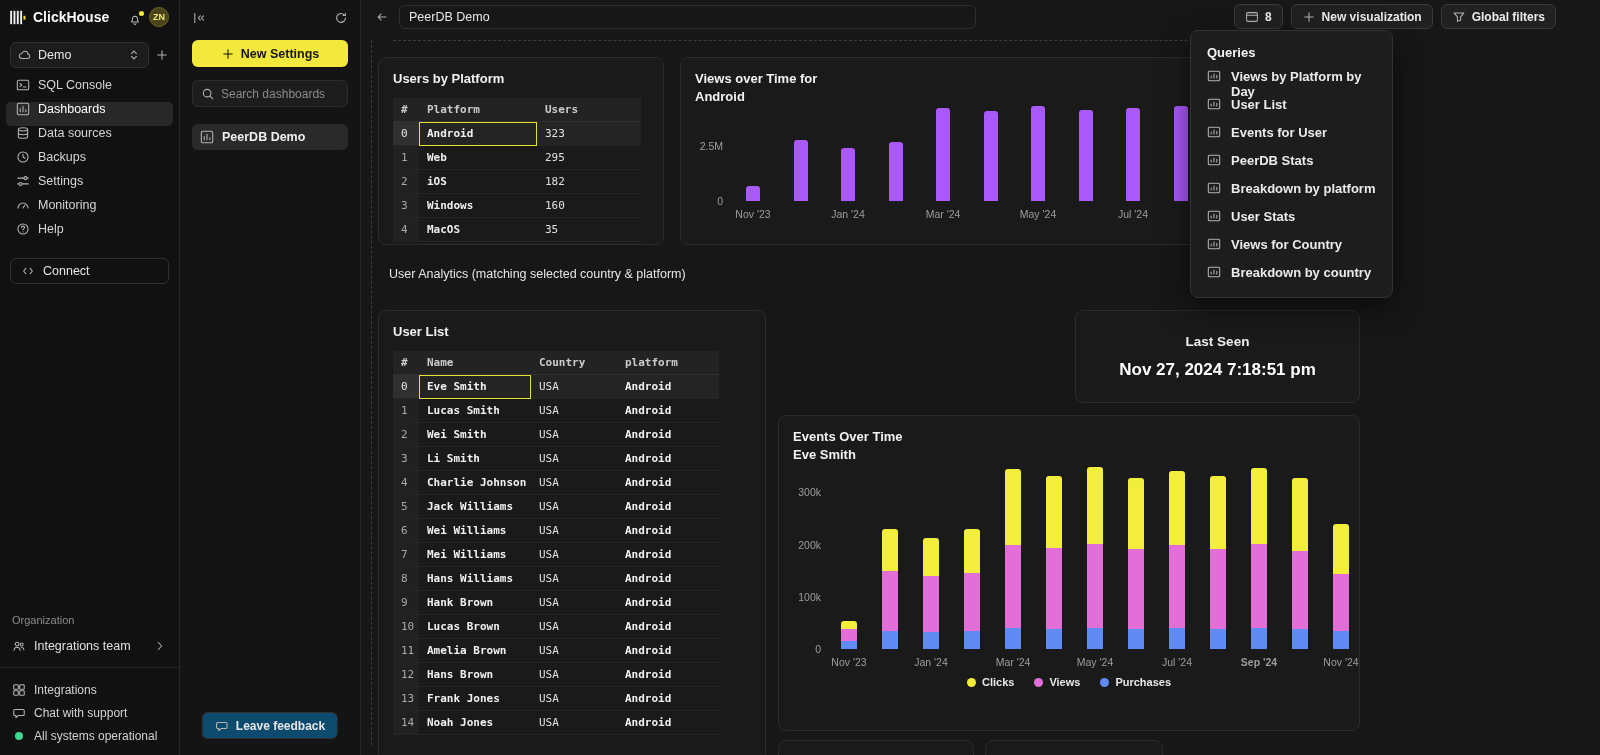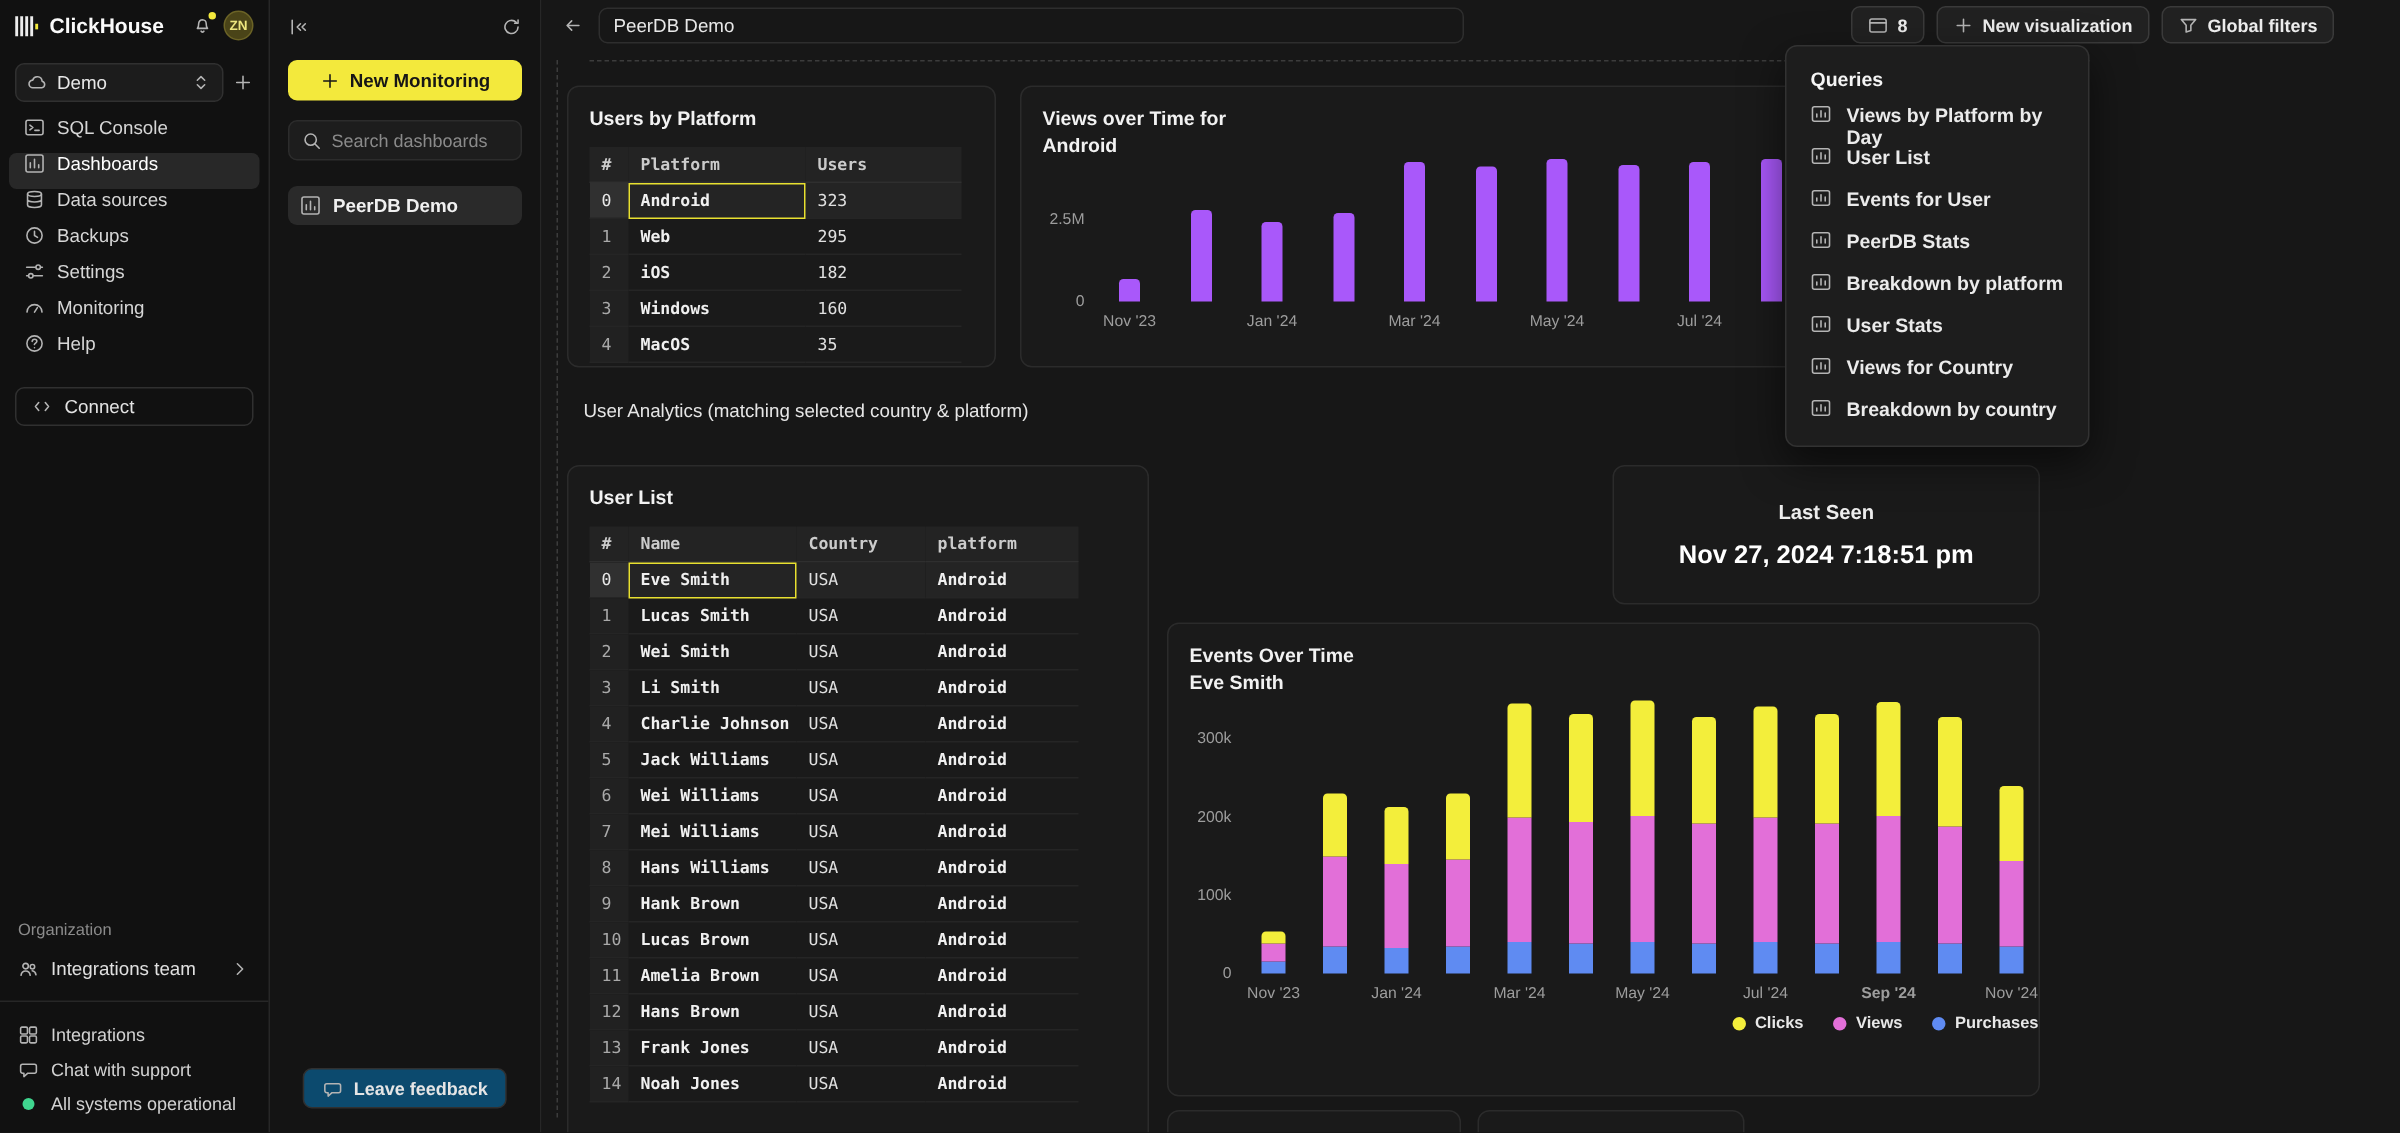--- a/index.html
+++ b/index.html
@@ -6,21 +6,21 @@
   html,body{width:1600px;height:755px;overflow:hidden}
   body{background:#171717;color:#e2e2e2;font-family:"Liberation Sans",sans-serif;font-size:13px}
   .icon{display:inline-flex;align-items:center;justify-content:center;color:#b4b4b4;flex:none}
   .icon svg{display:block}
   .app{display:flex;height:100%}
 
   
   .sidebar{width:180px;min-width:180px;background:#111;border-right:1px solid #272727;display:flex;flex-direction:column;padding-bottom:8px}
   .sb-header{height:34px;display:flex;align-items:center;gap:6px;padding:0 10px}
   .brand{font-weight:700;font-size:14px;color:#fafafa}
-  .sb-head-right{margin-left:auto;display:flex;align-items:center;gap:7px}
+  .sb-head-right{margin-left:auto;display:flex;align-items:flex-end;gap:7px}
   .bell{position:relative}
   .bell::after{content:"";position:absolute;top:-2px;right:-2px;width:5px;height:5px;border-radius:50%;background:#f3e93c}
   .avatar{width:20px;height:20px;border-radius:50%;background:#4a4418;color:#ede67f;font-size:9px;font-weight:700;display:flex;align-items:center;justify-content:center;border:1px solid #6b6326;cursor:pointer}
   .ws-row{display:flex;align-items:center;gap:6px;padding:8px 10px 10px}
   .ws-select{flex:1;height:26px;background:#1c1c1c;border:1px solid #303030;border-radius:6px;display:flex;align-items:center;gap:6px;padding:0 7px;font-size:12.5px;color:#e8e8e8;cursor:pointer}
   .ws-select .updown{margin-left:auto}
   .nav-item{height:24px;display:flex;align-items:flex-start;gap:8px;padding:0 10px;margin:0 6px;border-radius:5px;font-size:12.5px;color:#d6d6d6;cursor:pointer}
   .nav-item.active{background:#282828;color:#fff}
   .connect-btn{margin:12px 10px 0;height:26px;background:none;border:1px solid #303030;border-radius:6px;display:flex;align-items:center;gap:8px;padding:0 10px;color:#e3e3e3;font-size:12.5px;font-family:inherit;cursor:pointer}
   .sb-spacer{flex:1}
@@ -87,21 +87,21 @@
   .t-users{width:248px}
   .t-users th:nth-child(1){width:26px}.t-users th:nth-child(2){width:118px}.t-users th:nth-child(3){width:104px}
   .t-list{width:326px}
   .t-list th:nth-child(1){width:26px}.t-list th:nth-child(2){width:112px}.t-list th:nth-child(3){width:86px}.t-list th:nth-child(4){width:102px}
 
   
   .chart{position:absolute;inset:0;overflow:hidden}
   .ytick{position:absolute;width:38px;left:4px;text-align:right;font-size:10.5px;color:#9d9d9d}
   .xtick{position:absolute;width:50px;text-align:center;font-size:10.5px;color:#9d9d9d}
   .vbar{position:absolute}
-  .legend{position:absolute;left:0;right:0;display:flex;justify-content:flex-end;gap:20px;align-items:center}
+  .legend{position:absolute;left:0;right:0;display:flex;justify-content:center;gap:20px;align-items:center}
   .lg-item{display:flex;align-items:center;gap:6px;font-size:11px;font-weight:700;color:#e8e8e8}
   .lg-dot{width:9px;height:9px;border-radius:50%;flex:none}
 
   
   .queries-menu{position:absolute;left:829px;top:30px;width:203px;height:268px;background:#1d1d1d;border:1px solid #323232;border-radius:8px;box-shadow:0 10px 28px rgba(0,0,0,.55);padding:12px 0;z-index:10}
   .qm-title{font-size:13px;font-weight:700;color:#f5f5f5;padding:2px 16px 9px}
   .qm-item{height:28px;display:flex;align-items:flex-start;gap:10px;padding:0 16px;font-size:13px;font-weight:600;color:#ebebeb;cursor:pointer}
 </style>
 </head>
 <body>
@@ -286,21 +286,21 @@
             <path d="M13 2.6v2.6h-2.6"></path>
           </svg>
         </span>
     </div>
     <button class="new-dash-btn">
       <span class="icon">
           <svg viewBox="0 0 16 16" width="14" height="14" fill="none" stroke="currentColor" stroke-width="1.2" stroke-linecap="round" stroke-linejoin="round">
             <path d="M8 3.2v9.6M3.2 8h9.6"></path>
           </svg>
         </span>
-      <span>New Monitoring</span>
+      <span>New Settings</span>
     </button>
     <div class="search-box">
       <span class="icon">
           <svg viewBox="0 0 16 16" width="14" height="14" fill="none" stroke="currentColor" stroke-width="1.2" stroke-linecap="round" stroke-linejoin="round">
             <circle cx="7" cy="7" r="4.3"></circle>
             <path d="M10.3 10.3l3.2 3.2"></path>
           </svg>
         </span>
       <input placeholder="Search dashboards" style="">
     </div>

